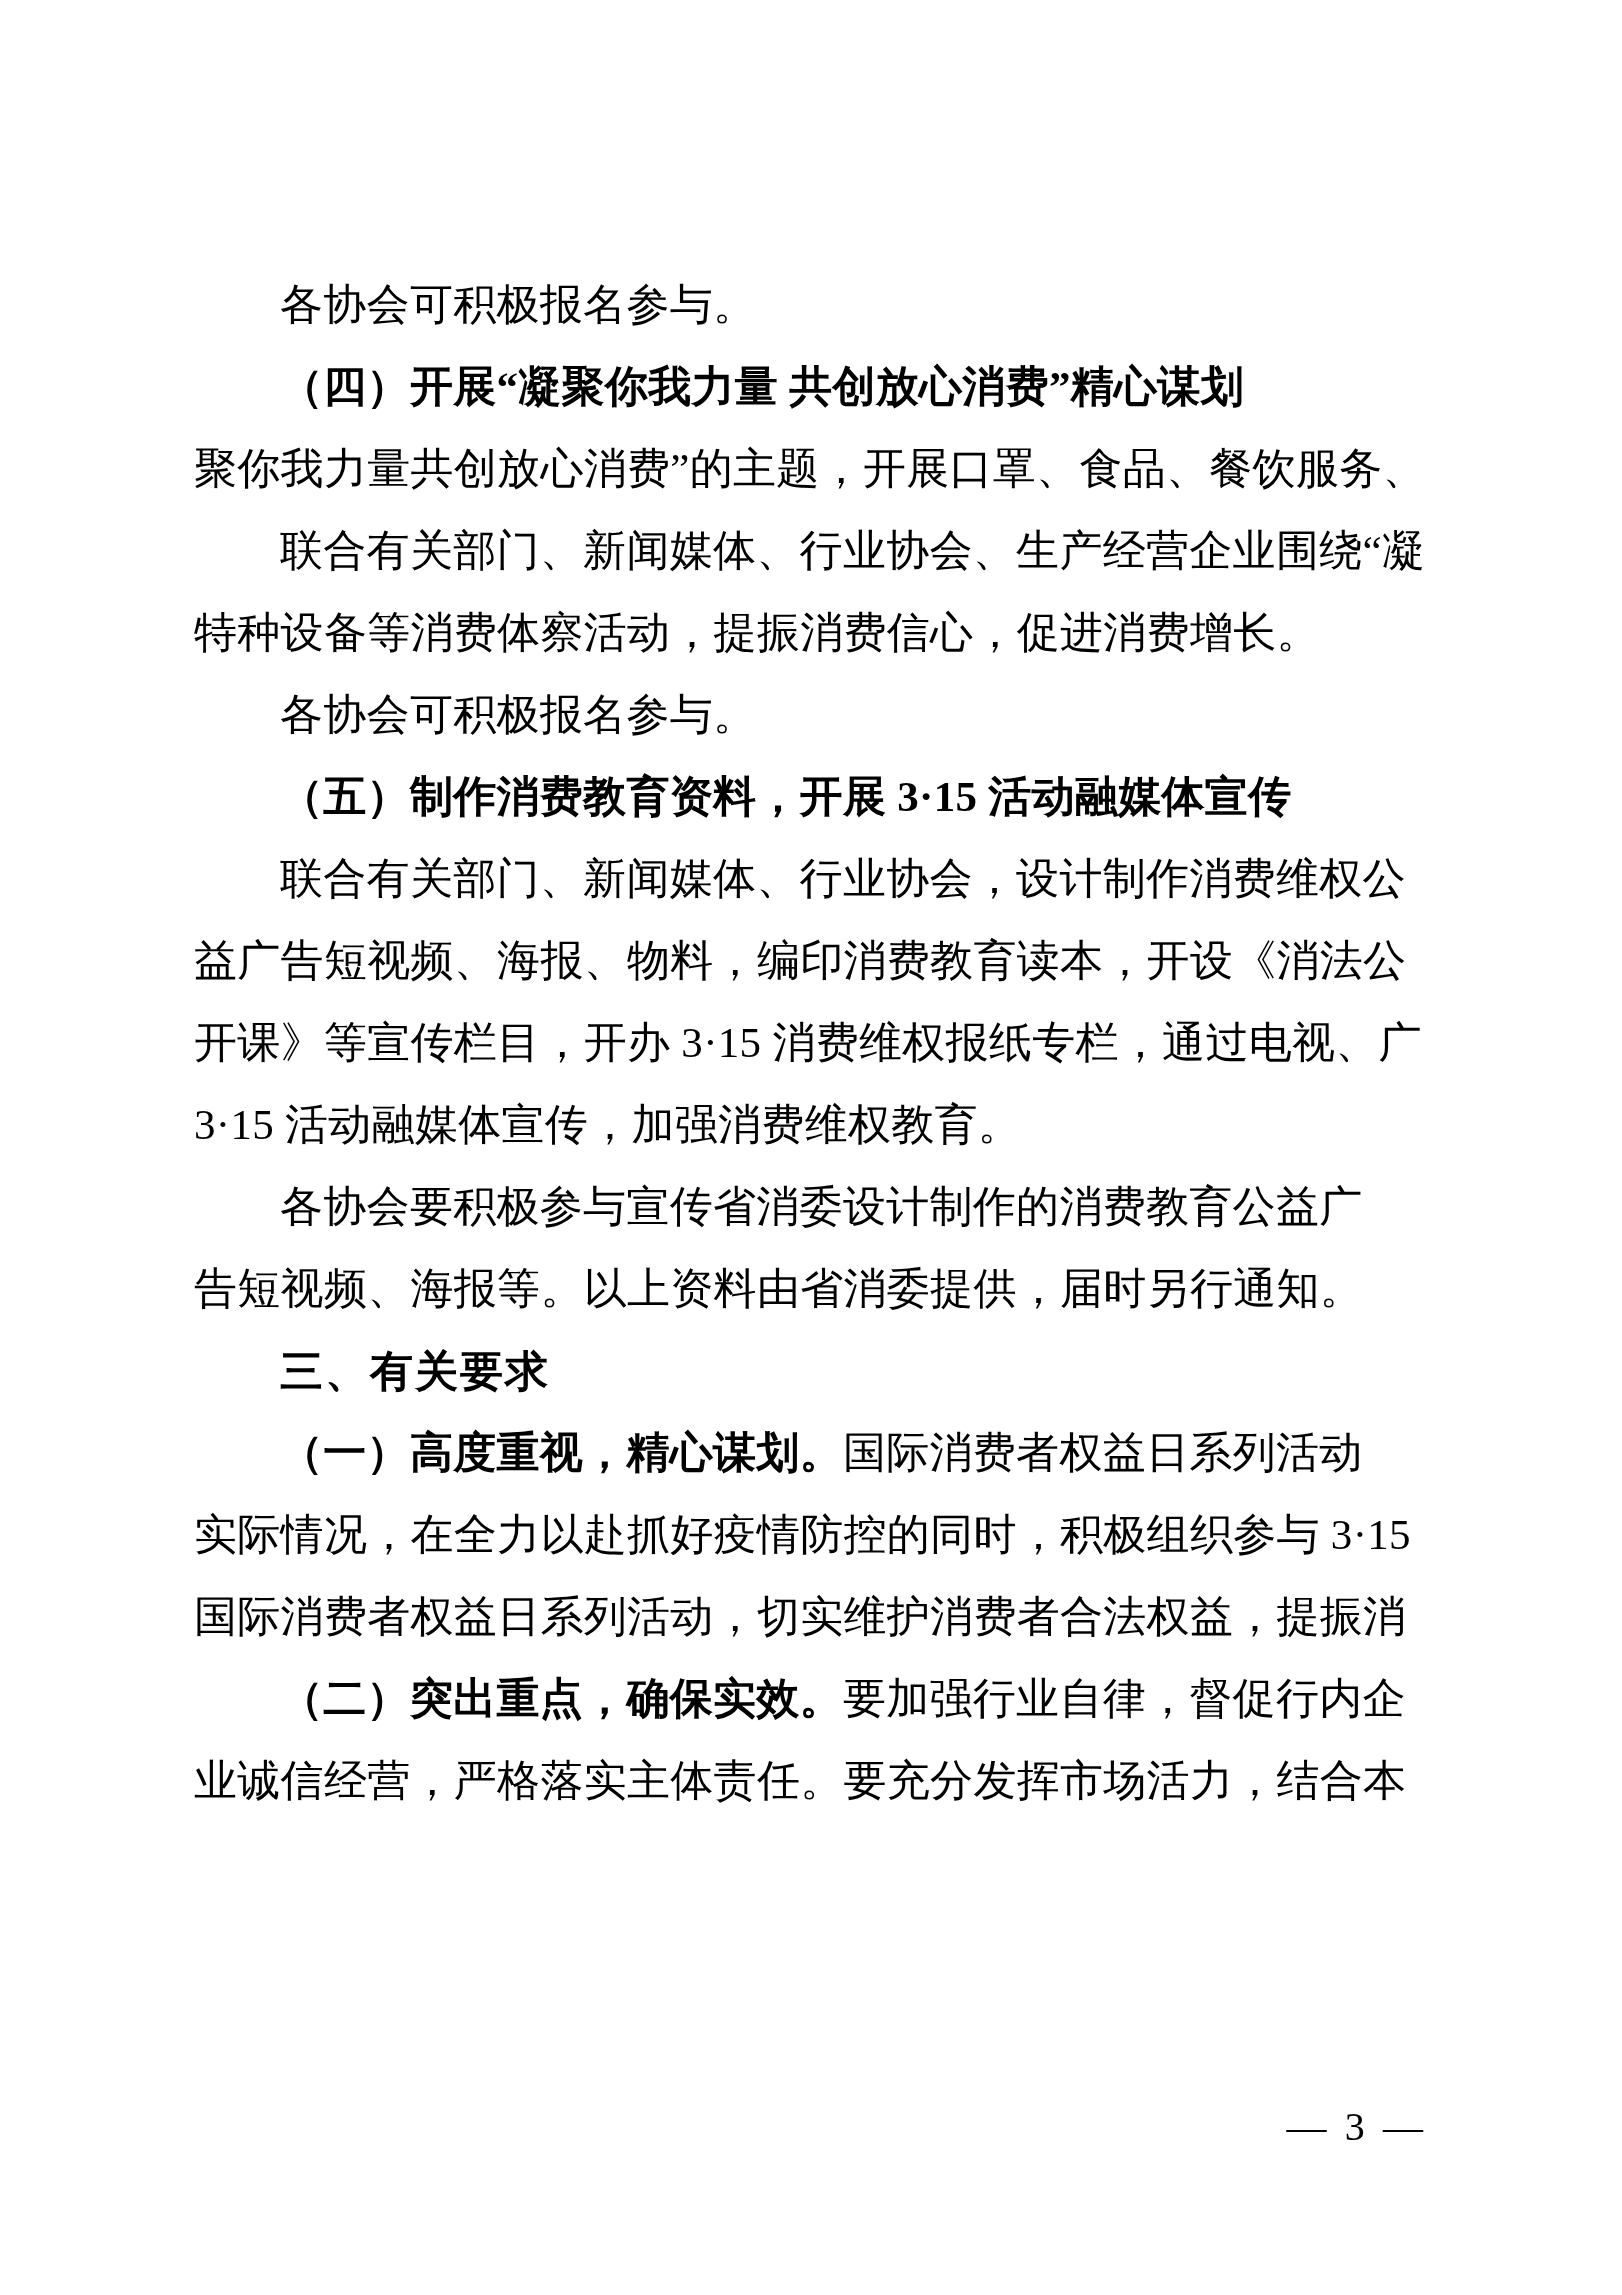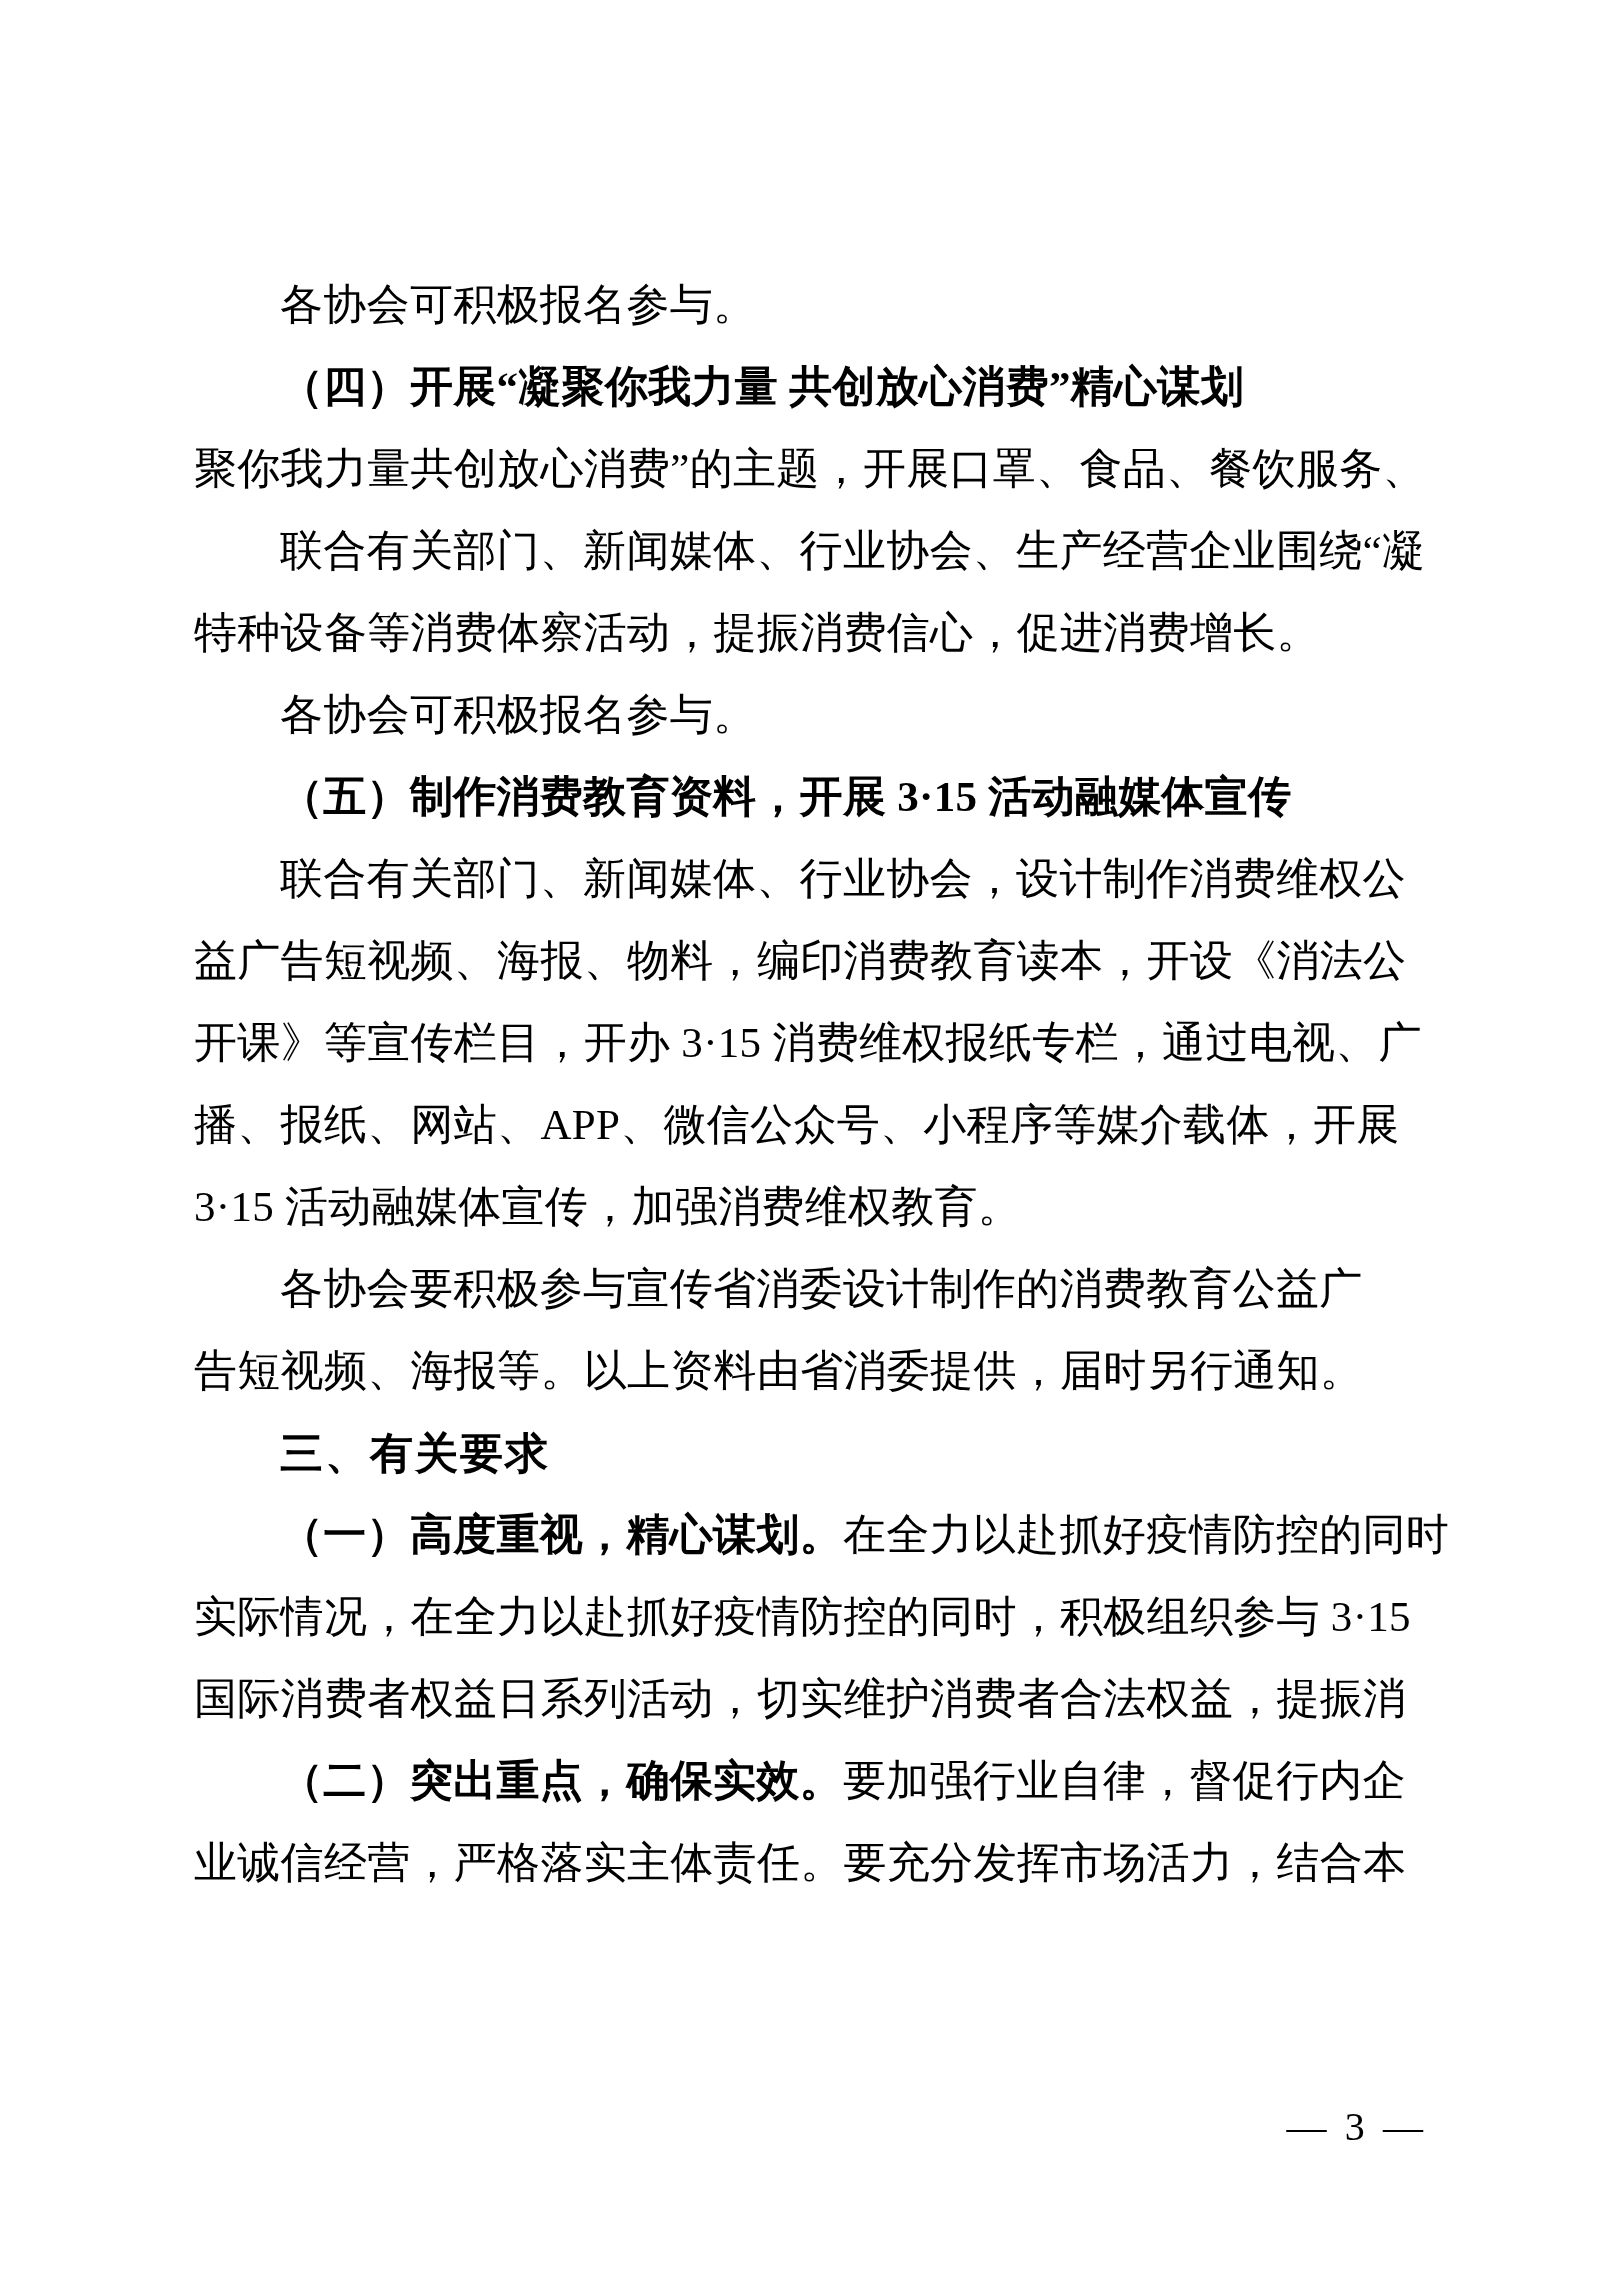--- a/index.html
+++ b/index.html
@@ -68,26 +68,25 @@
       <div class="line indent"><span class="seg">各协会可积极报名参与。</span></div>
       <div class="line indent heading-bold"><span class="seg bold">（四）开展“凝聚你我力量 共创放心消费”精心谋划</span></div>
       <div class="line"><span class="seg">聚你我力量共创放心消费”的主题，开展口罩、食品、餐饮服务、</span></div>
       <div class="line indent"><span class="seg">联合有关部门、新闻媒体、行业协会、生产经营企业围绕“凝</span></div>
       <div class="line"><span class="seg">特种设备等消费体察活动，提振消费信心，促进消费增长。</span></div>
       <div class="line indent"><span class="seg">各协会可积极报名参与。</span></div>
       <div class="line indent heading-bold"><span class="seg bold">（五）制作消费教育资料，开展 3·15 活动融媒体宣传</span></div>
       <div class="line indent"><span class="seg">联合有关部门、新闻媒体、行业协会，设计制作消费维权公</span></div>
       <div class="line"><span class="seg">益广告短视频、海报、物料，编印消费教育读本，开设《消法公</span></div>
       <div class="line"><span class="seg">开课》等宣传栏目，开办 3·15 消费维权报纸专栏，通过电视、广</span></div>
-      <div class="line"><span class="seg">播、报纸、网站、APP、微信公众号、小程序等媒介载体，开展</span></div>
       <div class="line"><span class="seg">3·15 活动融媒体宣传，加强消费维权教育。</span></div>
       <div class="line indent"><span class="seg">各协会要积极参与宣传省消委设计制作的消费教育公益广</span></div>
       <div class="line"><span class="seg">告短视频、海报等。以上资料由省消委提供，届时另行通知。</span></div>
       <div class="line indent heading-sans"><span class="seg bold">三、有关要求</span></div>
-      <div class="line indent"><span class="seg bold">（一）高度重视，精心谋划。</span><span class="seg">在全力以赴抓好疫情防控的同时</span></div>
+      <div class="line indent"><span class="seg bold">（一）高度重视，精心谋划。</span><span class="seg">国际消费者权益日系列活动</span></div>
       <div class="line"><span class="seg">实际情况，在全力以赴抓好疫情防控的同时，积极组织参与 3·15</span></div>
       <div class="line"><span class="seg">国际消费者权益日系列活动，切实维护消费者合法权益，提振消</span></div>
       <div class="line indent"><span class="seg bold">（二）突出重点，确保实效。</span><span class="seg">要加强行业自律，督促行内企</span></div>
       <div class="line"><span class="seg">业诚信经营，严格落实主体责任。要充分发挥市场活力，结合本</span></div>
     </div>
   <div class="page-number">— 3 —</div>
 </div>
 
 
 </body></html>

